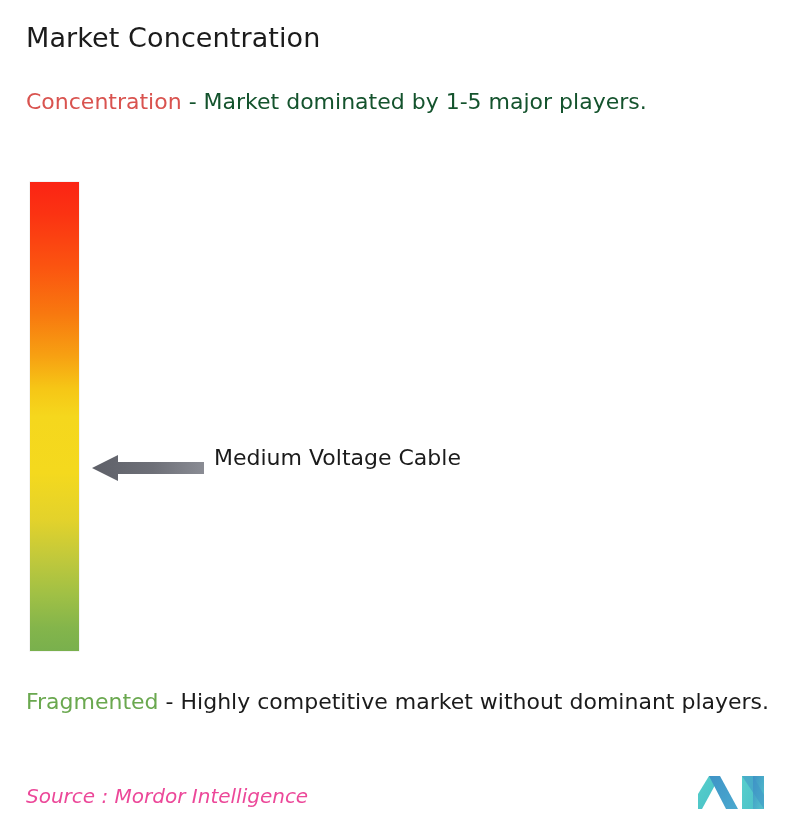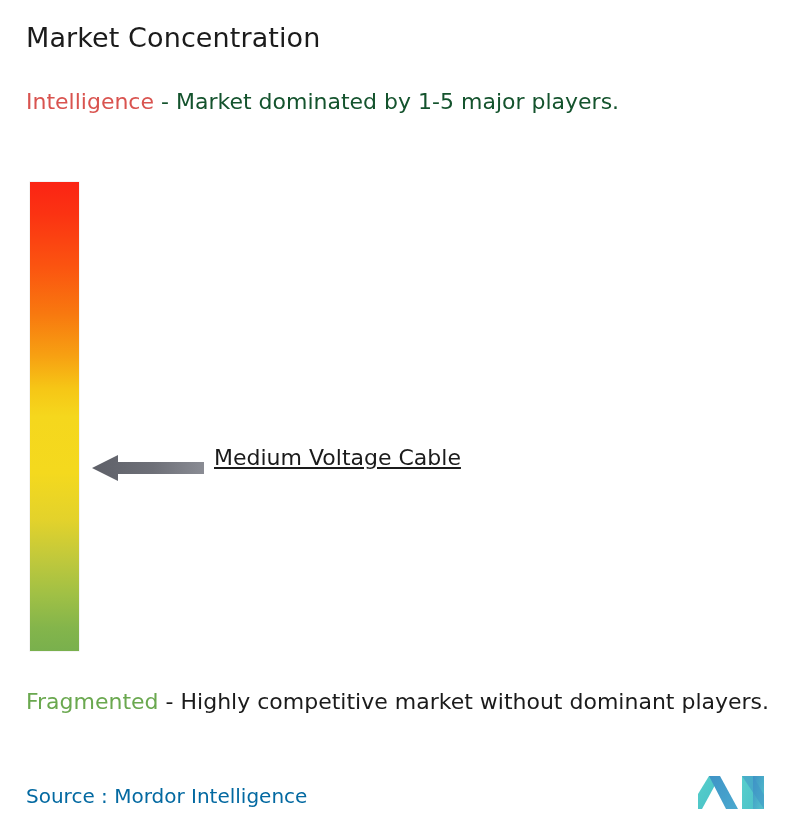--- a/index.html
+++ b/index.html
@@ -111,36 +111,36 @@
 
   
   .callout-label {
     position: absolute;
     left: 210px;
     top: 440px;
     width: 430px;
     font-size: 22px;
     line-height: 35px;
     color: #1b1b1b;
-    text-decoration: underline;
   }
   .callout-label .line {
     display: block;
     white-space: nowrap;
   }
 
   
   .source-note {
     position: absolute;
     left: 22px;
     top: 782px;
     font-size: 20px;
     line-height: 28px;
-    color: #0369a1;
+    color: #ec4899;
     white-space: nowrap;
+    font-style: italic;
   }
 
   
   .brand-logo {
     position: absolute;
     left: 694px;
     top: 770px;
     width: 70px;
     height: 42px;
   }
@@ -151,21 +151,21 @@
   }
 </style>
 </head>
 <body>
 
 <div class="canvas">
 
   <div class="chart-title">Market Concentration</div>
 
   <div class="legend-top">
-    <span class="kw">Intelligence</span><span class="desc"> - Market dominated by 1-5 major players.</span>
+    <span class="kw">Concentration</span><span class="desc"> - Market dominated by 1-5 major players.</span>
   </div>
 
   <div class="scale-bar"></div>
 
   <div class="pointer-arrow">
     <svg viewBox="0 0 112 32" xmlns="http://www.w3.org/2000/svg">
       <defs>
         <linearGradient id="arrowGrad" x1="0" y1="0" x2="1" y2="0">
           <stop offset="0%" stop-color="#5e6068"></stop>
           <stop offset="55%" stop-color="#6e7078"></stop>

